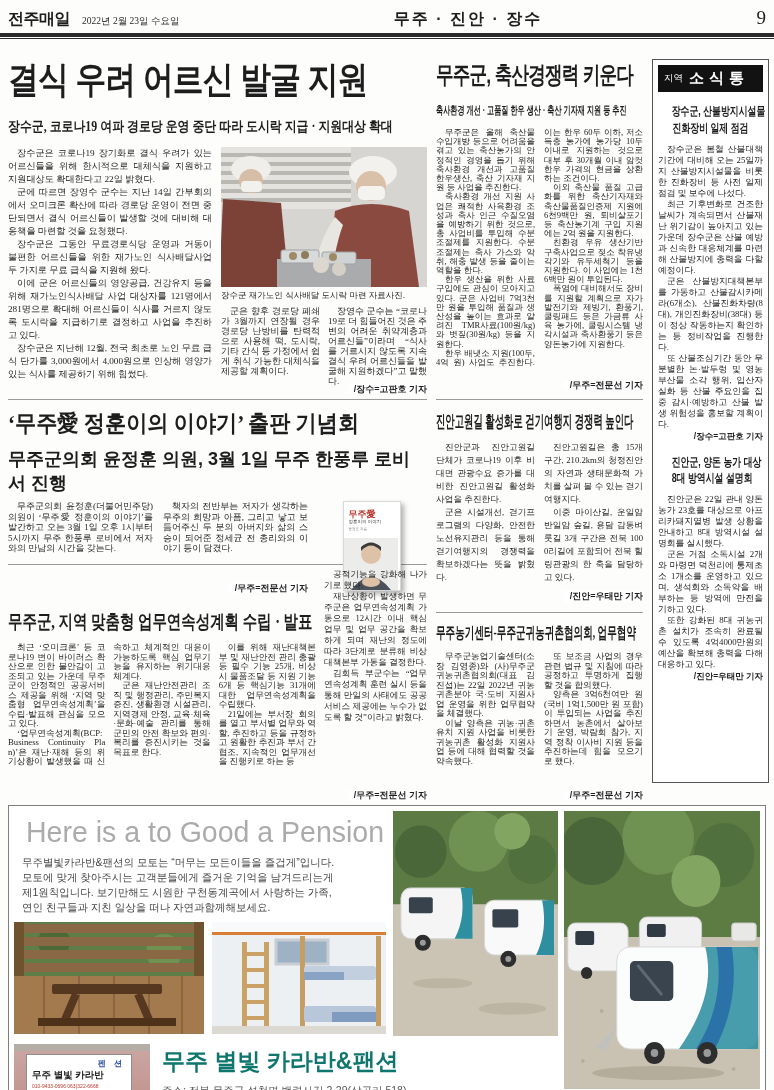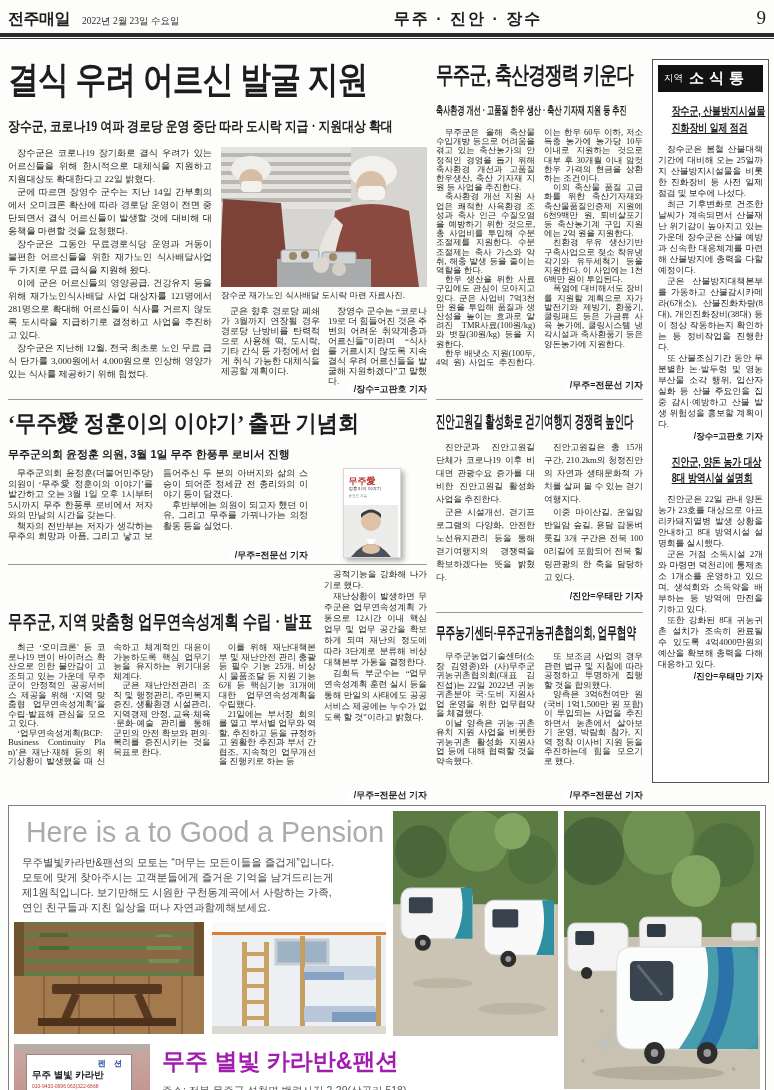--- a/index.html
+++ b/index.html
@@ -40,21 +40,21 @@
   .article2{height:352px;padding-top:16px;box-sizing:border-box;}
   .a2h{margin:0;font-family:"Liberation Sans",sans-serif;font-weight:bold;font-size:24px;letter-spacing:-1px;}
   .a2h .cond{transform:scaleX(.73);}
   .a2sub{margin-top:12px;font-family:"Liberation Sans",sans-serif;font-weight:bold;font-size:11.5px;}
   .a2sub .cond{transform:scaleX(.62);}
   .a2body{margin-top:10px;column-count:2;column-gap:9px;height:262px;font-size:8.5px;line-height:9.2px;}
   
   .article3{height:156px;padding-top:4px;box-sizing:border-box;}
   .a3h{margin:0;font-weight:bold;font-size:23px;}
   .a3h .cond{transform:scaleX(.92);}
-  .a3sub{margin-top:8px;font-family:"Liberation Sans",sans-serif;font-weight:bold;font-size:11px;}
+  .a3sub{margin-top:8px;font-family:"Liberation Sans",sans-serif;font-weight:bold;font-size:18px;}
   .a3body{display:flex;gap:8px;margin-top:6px;}
   .a3cols{width:300px;column-count:2;column-gap:10px;height:92px;font-size:9px;line-height:10.5px;}
   .bookwrap{flex:1;display:flex;justify-content:center;align-items:flex-start;}
   .book{width:56px;height:88px;background:#fff;border:1px solid #d8d8d8;box-shadow:3px 3px 5px rgba(0,0,0,.3);position:relative;overflow:hidden;}
   .book-title{position:absolute;top:6px;left:5px;font-family:"Liberation Sans",sans-serif;font-weight:bold;font-size:9px;color:#b5342c;}
   .book-sub{position:absolute;top:17px;left:5px;font-size:4.5px;color:#333;}
   .book-author{position:absolute;top:25px;left:5px;font-size:3.5px;color:#777;}
   
   .article4{height:204px;padding-top:6px;box-sizing:border-box;}
   .a4h{margin:0;font-family:"Liberation Sans",sans-serif;font-weight:bold;font-size:17px;}
@@ -71,21 +71,21 @@
   .article6{height:184px;padding-top:6px;box-sizing:border-box;}
   .a6h{margin:0;font-weight:bold;font-size:16px;}
   .a6h .cond{transform:scaleX(.6);}
   .a6body{margin-top:8px;column-count:2;column-gap:9px;height:148px;font-size:8.7px;line-height:9.5px;}
   
   .sidebar{margin-top:16px;border:1px solid #555;height:724px;padding:5px;box-sizing:border-box;background:#fff;}
   .sb-head{background:#121212;color:#fff;display:flex;align-items:center;gap:6px;padding:4px 6px;}
   .sb-label{font-family:"Liberation Sans",sans-serif;font-size:9.5px;}
   .sb-title{font-family:"Liberation Sans",sans-serif;font-weight:bold;font-size:15px;letter-spacing:5px;}
   .sb-item{position:relative;}
-  .sb-h{margin:11px 0 7px;font-family:"Liberation Sans",sans-serif;font-weight:bold;font-size:12px;line-height:1.4;text-decoration:underline;}
+  .sb-h{margin:11px 0 7px;text-align:center;font-family:"Liberation Sans",sans-serif;font-weight:bold;font-size:12px;line-height:1.4;}
   .sb-h .cond{transform:scaleX(.74);transform-origin:50% 50%;}
   .sb-text{font-size:8.8px;line-height:11px;position:relative;}
   .sb-byline{text-align:right;font-family:"Liberation Sans",sans-serif;font-size:8.5px;font-weight:bold;margin-top:1px;}
   
   .ad{margin:4px 8px 0;border:1px solid #7e7e7e;height:290px;box-sizing:border-box;display:flex;gap:7px;padding:5px;background:#fff;}
   .ad-left{width:372px;position:relative;}
   .ad-heading{margin:4px 0 6px 12px;font-family:"Liberation Sans",sans-serif;font-size:30px;color:#ababab;}
   .ad-heading .cond{transform:scaleX(.95);}
   .ad-motto{margin-left:8px;}
   .ad-motto p{margin:0;font-family:"Liberation Sans",sans-serif;font-size:10.5px;line-height:15px;color:#454545;text-indent:0;white-space:nowrap;}
@@ -93,21 +93,21 @@
   .ph-deck{width:190px;overflow:hidden;}
   .ph-interior{flex:1;overflow:hidden;}
   .ad-bottom{display:flex;gap:12px;margin-top:10px;align-items:flex-start;}
   .ph-sign{width:136px;height:54px;position:relative;overflow:hidden;background:linear-gradient(#cba7a3,#c2958f);flex:none;}
   .sign-roof{position:absolute;top:0;left:0;right:0;height:7px;background:#b4aea7;}
   .sign-board{position:absolute;left:12px;top:10px;width:104px;height:36px;background:#fff;border:1px solid #8d8d8d;}
   .sign-top{position:absolute;right:6px;top:3px;font-family:"Liberation Sans",sans-serif;font-weight:bold;font-size:8px;color:#2b4fa0;letter-spacing:3px;}
   .sign-main{position:absolute;left:5px;top:14px;font-family:"Liberation Sans",sans-serif;font-weight:bold;font-size:9.5px;color:#232323;}
   .sign-phone{position:absolute;left:5px;bottom:2px;font-family:"Liberation Sans",sans-serif;font-size:5px;color:#c0392b;white-space:nowrap;}
   .ad-contact{width:240px;overflow:visible;}
-  .ad-title{margin:2px 0 0;font-family:"Liberation Sans",sans-serif;font-weight:bold;font-size:23px;color:#a21caf;white-space:nowrap;}
+  .ad-title{margin:2px 0 0;font-family:"Liberation Sans",sans-serif;font-weight:bold;font-size:23px;color:#0f766e;white-space:nowrap;}
   .ad-addr{margin-top:7px;font-family:"Liberation Sans",sans-serif;font-size:10.5px;color:#555;white-space:nowrap;}
   .ad-right{flex:1;display:flex;gap:6px;}
   .ph-mid{width:165px;height:225px;overflow:hidden;}
   .ph-tall{flex:1;height:278px;overflow:hidden;}
   svg{display:block;}
 </style>
 </head>
 <body>
 
 <div class="hdr">
@@ -187,21 +187,20 @@
     <div class="article3">
       <h2 class="a3h">
           <span class="cond">‘무주愛 정훈이의 이야기’ 출판 기념회</span>
         </h2>
       <div class="a3sub">무주군의회 윤정훈 의원, 3월 1일 무주 한풍루 로비서 진행</div>
       <div class="a3body">
         <div class="a3cols bodywrap">
           <div>
               <p class="para">무주군의회 윤정훈(더불어민주당) 의원이 ‘무주愛 정훈이의 이야기’를 발간하고 오는 3월 1일 오후 1시부터 5시까지 무주 한풍루 로비에서 저자와의 만남의 시간을 갖는다.</p>
               <p class="para">책자의 전반부는 저자가 생각하는 무주의 희망과 아픔, 그리고 낳고 보듬어주신 두 분의 아버지와 삶의 스승이 되어준 정세균 전 총리와의 이야기 등이 담겼다.</p>
-              <p class="para">후반부에는 의원이 되고자 했던 이유, 그리고 무주를 가꿔나가는 의정활동 등을 실었다.</p>
             </div>
           <div class="byline">/무주=전문선 기자</div>
         </div>
         <div class="bookwrap">
           <div class="book">
             <span class="book-title">무주愛</span>
             <span class="book-sub">정훈이의 이야기</span>
             <span class="book-author">윤정훈 지음</span>
             <svg width="54" height="52" viewBox="0 0 54 52" style="position:absolute;left:0;bottom:0;">
               <rect width="54" height="52" fill="#ececeb"></rect>

